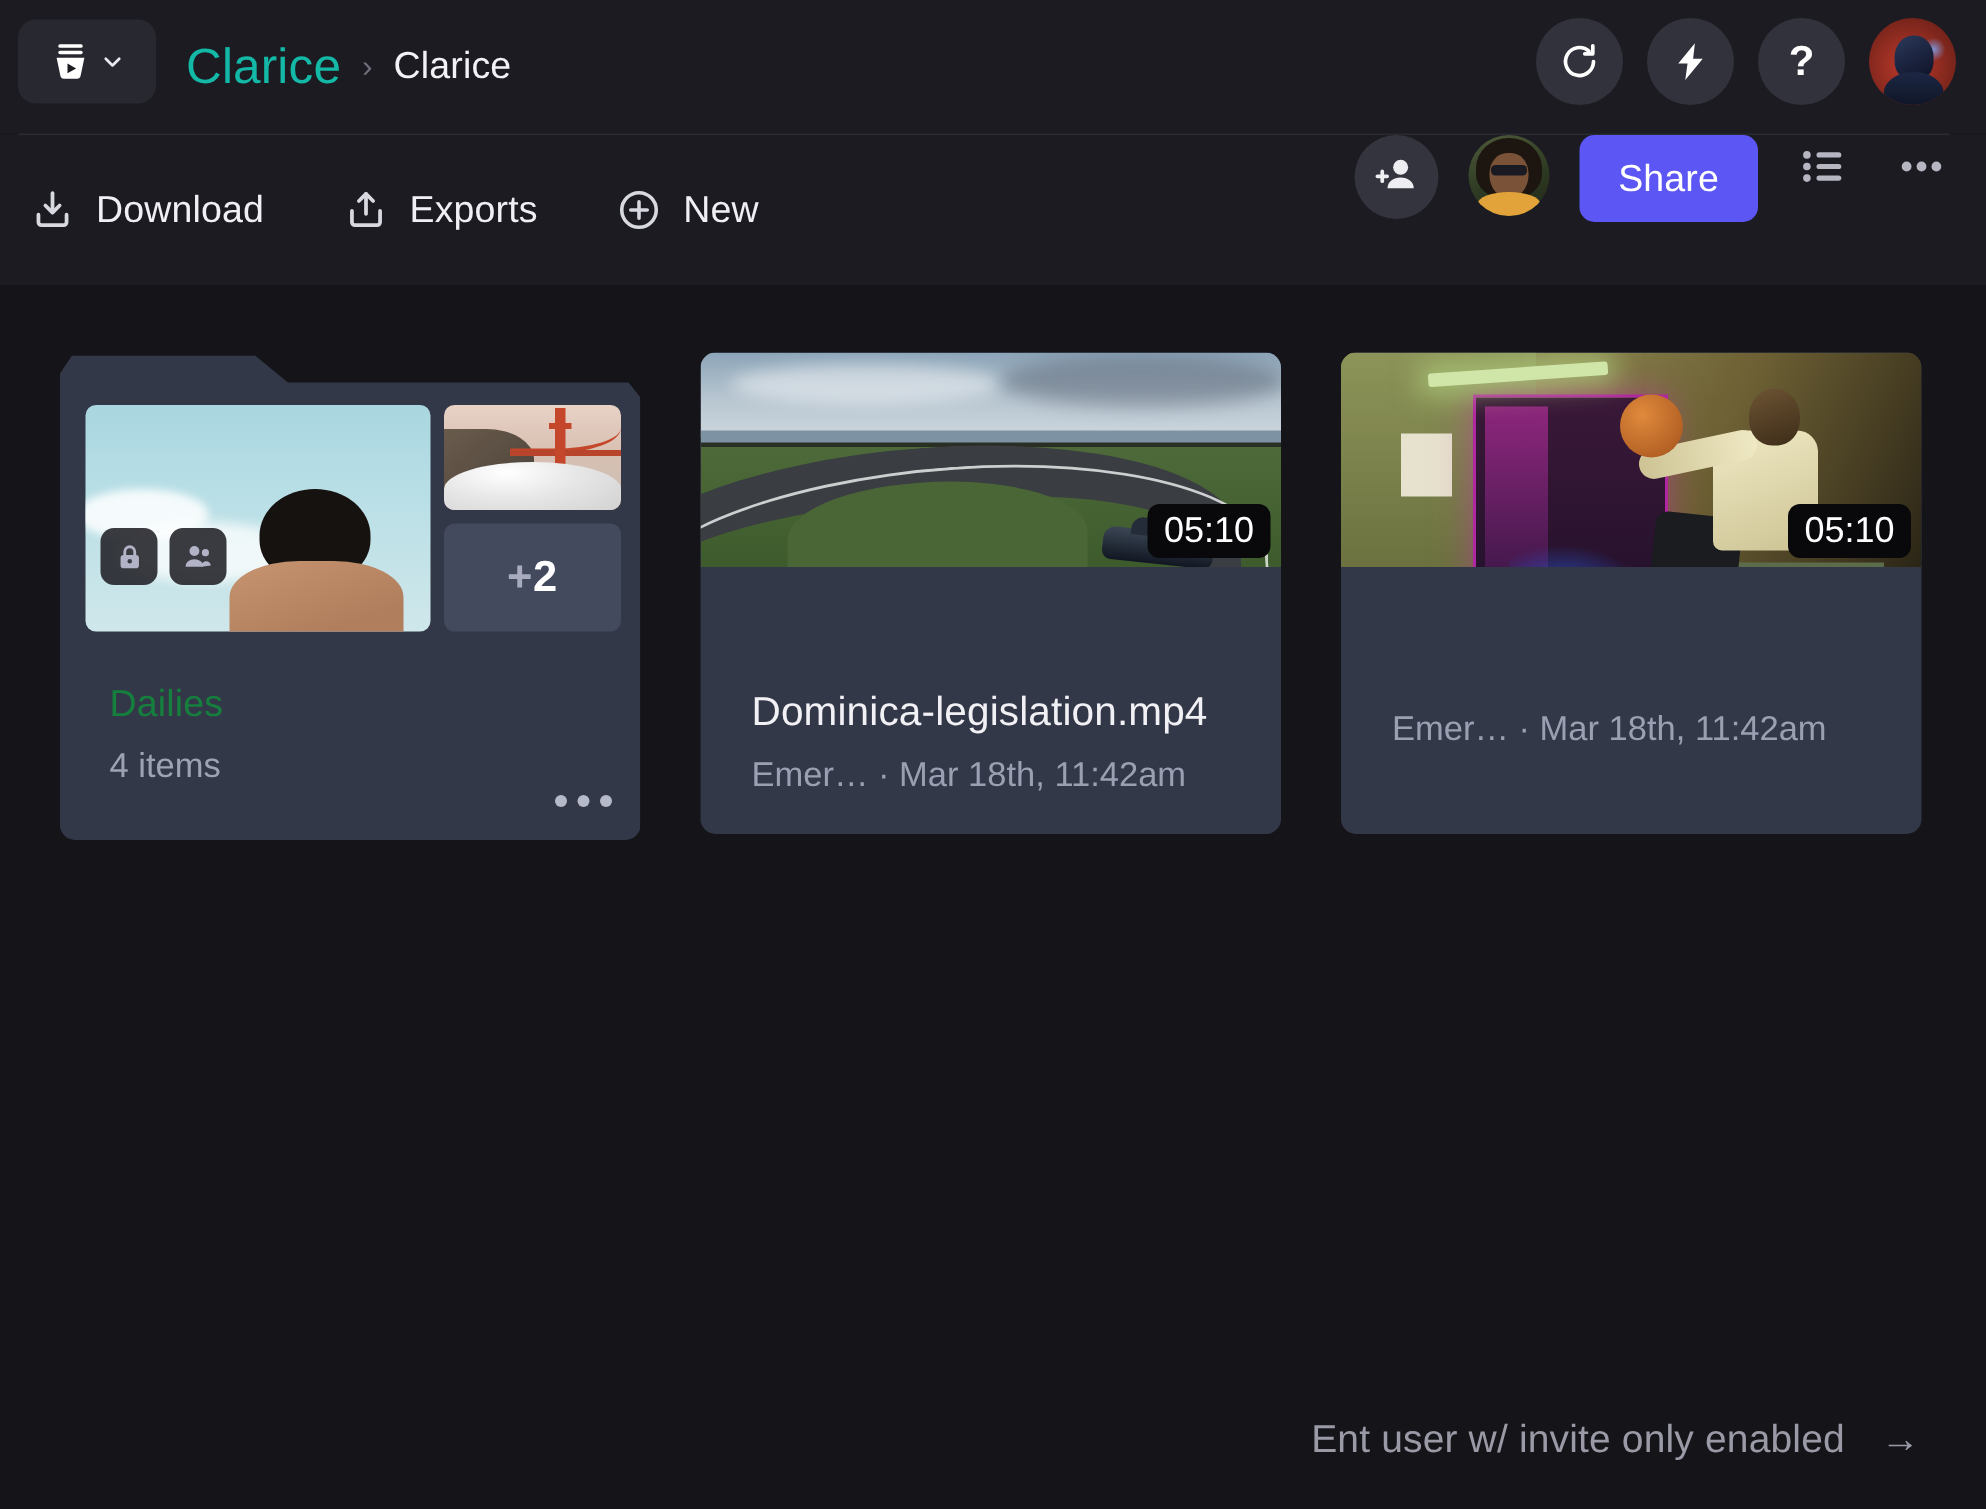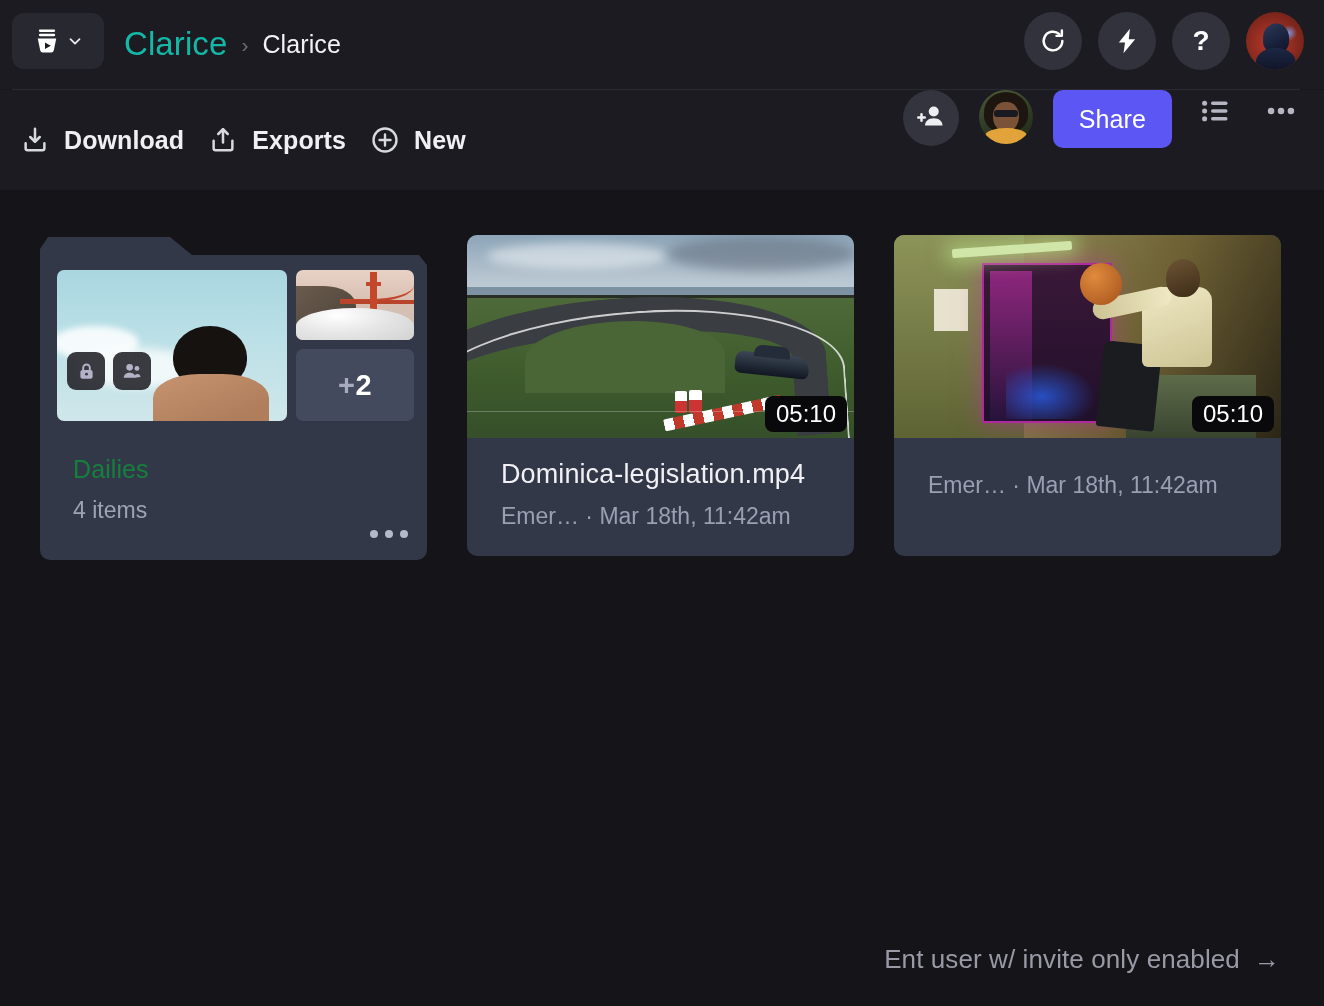--- a/index.html
+++ b/index.html
@@ -72,21 +72,21 @@
     position:absolute; left:60%; top:22%; width:16px; height:16px;
     background: radial-gradient(circle, rgba(120,170,255,.8), rgba(120,170,255,0) 70%);
     border-radius:50%;
   }
 
   
   .toolbar {
     position: absolute; left: 0; top: 90px; width: 1324px; height: 100px;
     background: #1b1b21;
   }
-  .tool-left { position:absolute; left: 20px; top: 0; height: 100px; display:flex; align-items:center; gap: 24px; font-weight: bold; }
+  .tool-left { position:absolute; left: 20px; top: 0; height: 100px; display:flex; align-items:center; gap: 53px; }
   .tool-item { display: flex; align-items: center; gap: 14px; cursor: pointer; }
   .tool-item svg { display:block; }
   .tool-label { font-size: 25px; color: #f0f0f4; letter-spacing: .1px; }
 
   .tool-right { position:absolute; right: 20px; top: 0; height:100px; display:flex; align-items:flex-start; gap: 20px; }
   .add-person-btn {
     width: 56px; height: 56px; border-radius: 50%; background: #34343e;
     display:flex; align-items:center; justify-content:center; cursor:pointer; border:none;
   }
   .collab-avatar {
@@ -206,21 +206,21 @@
   .folder-more {
     position:absolute; right: 19px; bottom: 22px; display:flex; gap:7px; cursor:pointer;
   }
   .folder-more i { width:8px; height:8px; border-radius:50%; background:#b5b9c8; display:block; }
 
   
   .video-card {
     width: 387px; height: 321px; border-radius: 10px; overflow: hidden;
     background: #333848; cursor: pointer; position: relative;
   }
-  .vthumb { width: 387px; height: 203px; position: relative; overflow:hidden; }
+  .vthumb { width: 387px; height: 143px; position: relative; overflow:hidden; }
   .duration {
     position:absolute; right: 7px; bottom: 6px; height: 36px; min-width: 82px;
     background: #09090b; border-radius: 8px; color:#fff; font-size: 24px;
     display:flex; align-items:center; justify-content:center; padding: 0 9px;
   }
   .vmeta { position:absolute; left: 34px; top: 224px; right: 16px; }
   .vname { font-size: 27px; color: #f1f1f5; letter-spacing: .1px; white-space: nowrap; }
   .vsub { font-size: 23px; color: #9aa0b2; margin-top: 13px; white-space: nowrap; }
 
   
@@ -269,21 +269,21 @@
   .az-legs { position:absolute; left:206px; top:108px; width:58px; height:86px; background:#1a1c20; border-radius: 8px 4px 3px 3px; transform: rotate(6deg); }
   .az-torso { position:absolute; left:248px; top:52px; width:70px; height:80px; background: linear-gradient(160deg,#efe9c4 0%, #cdc394 100%); border-radius: 22px 14px 6px 6px; }
   .az-head { position:absolute; left:272px; top:24px; width:34px; height:38px; background: linear-gradient(160deg,#6d5434 0%, #3d2c18 100%); border-radius: 50% 50% 45% 45%; }
   .az-arm { position:absolute; left:198px; top:58px; width:80px; height:20px; background: linear-gradient(90deg,#cdc394 0%, #efe9c4 100%); border-radius: 10px; transform: rotate(-12deg); }
   .az-ball { position:absolute; left:186px; top:28px; width:42px; height:42px; border-radius:50%; background: radial-gradient(circle at 35% 32%, #e08a3c, #a4521c); }
 
   
   .footer-note {
     position:absolute; right: 44px; bottom: 31px;
     font-size: 26px; color: #9a9aa6; letter-spacing:.1px;
-    display:flex; align-items:center; gap:14px;
+    display:flex; align-items:center; gap:24px;
   }
   .footer-arrow { font-size: 26px; color:#9a9aa6; }
 </style>
 </head>
 <body>
 
 <div class="topbar">
 
   <div class="logo-btn">
     <span>

